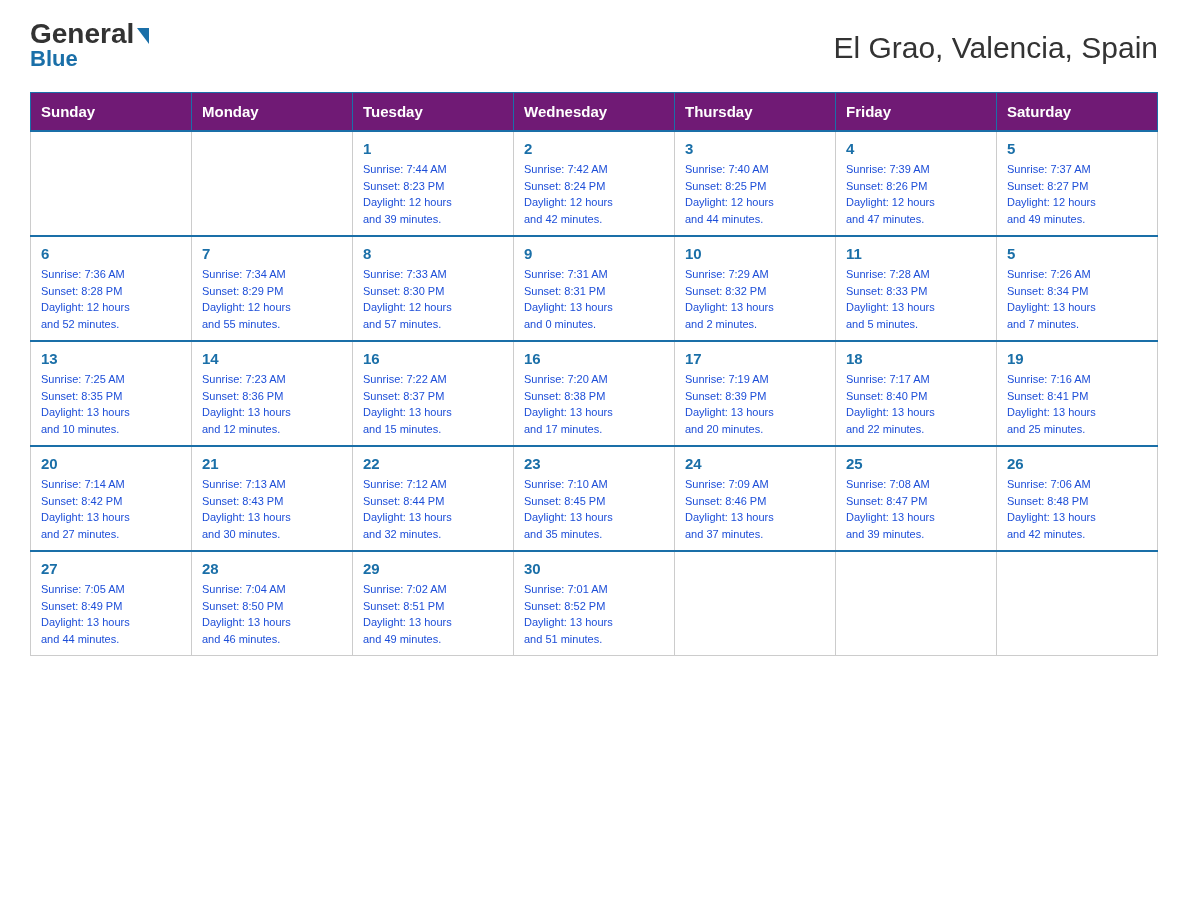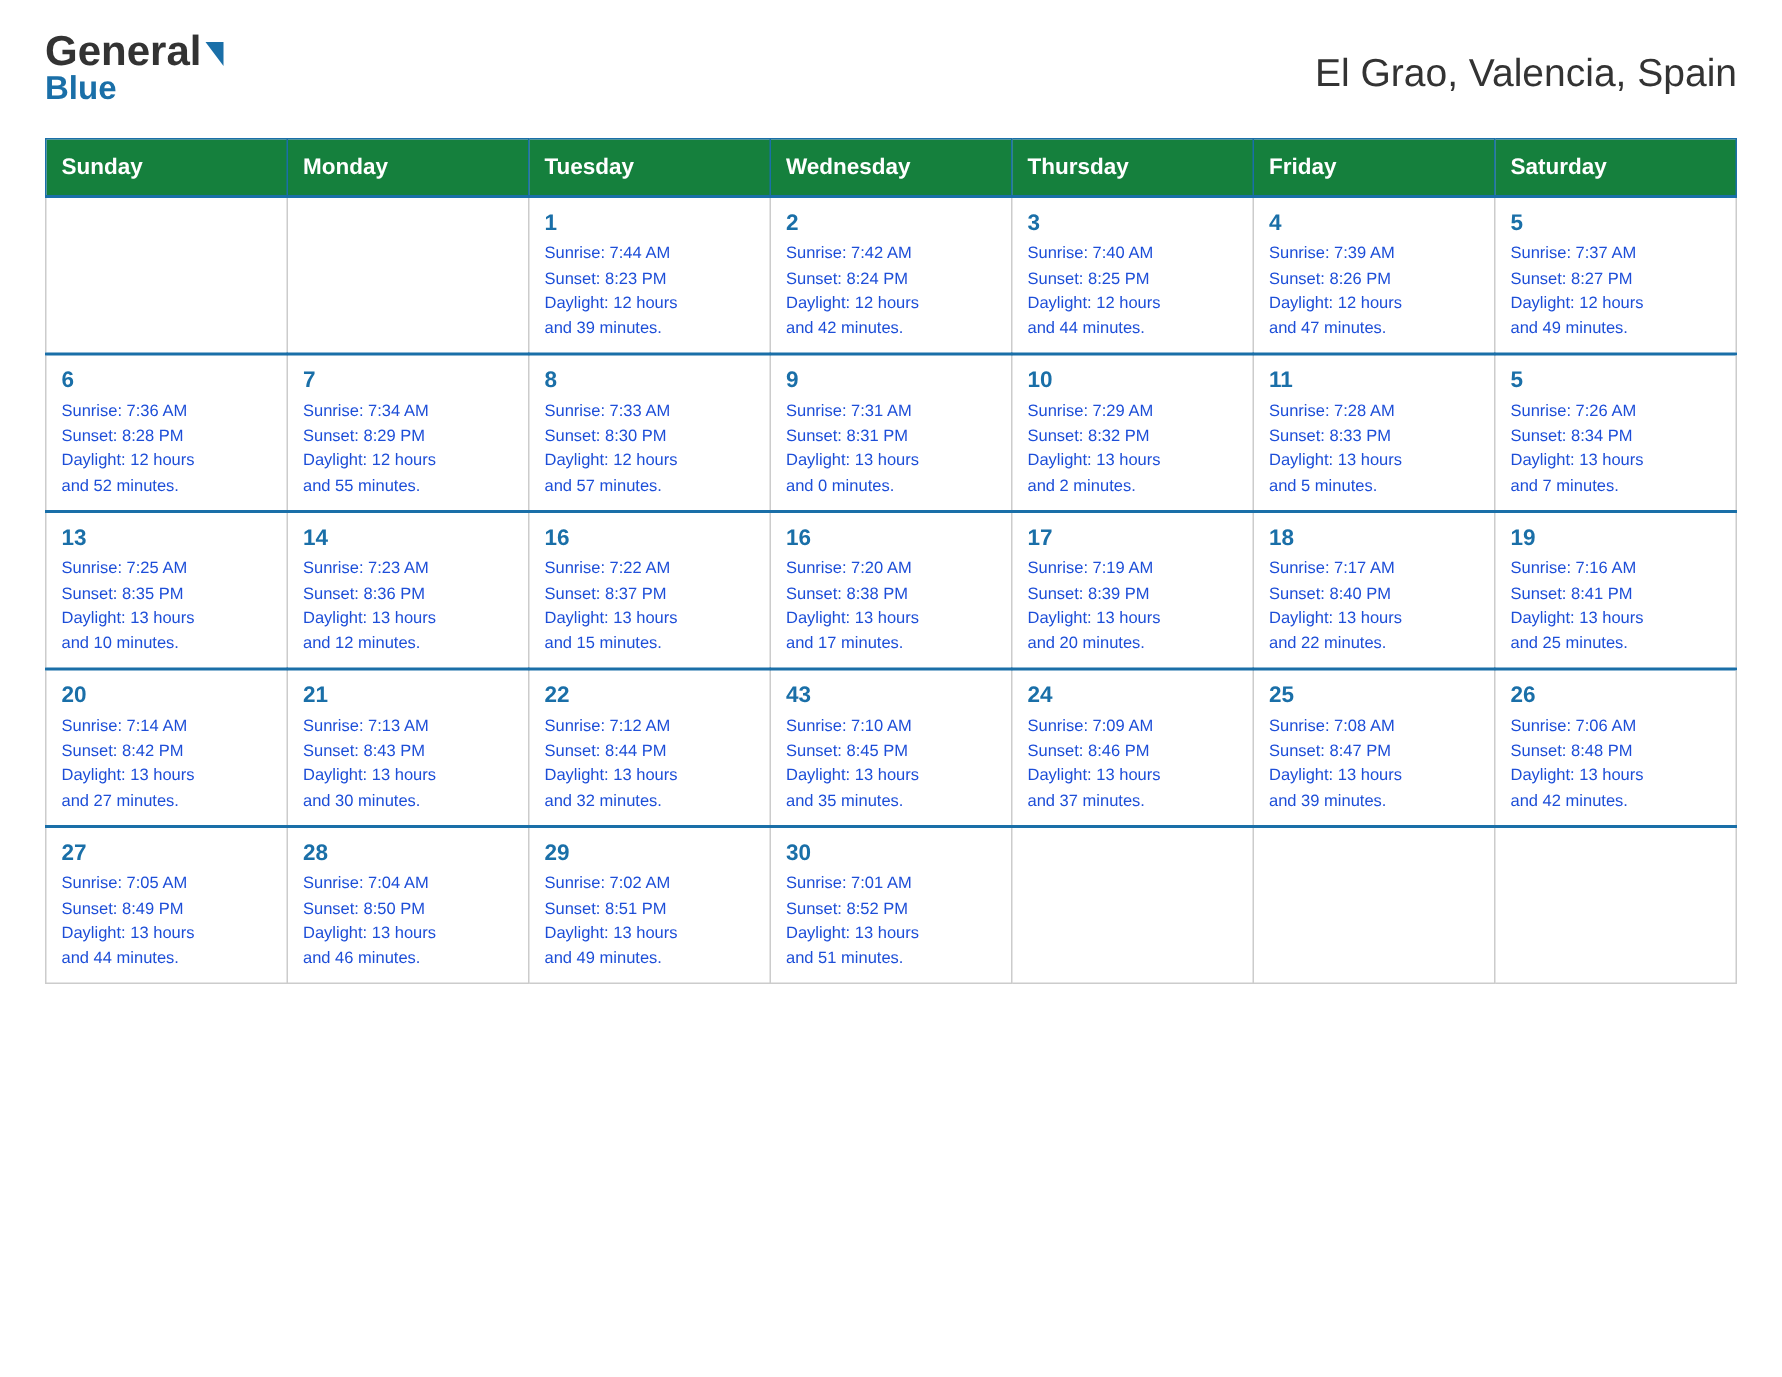--- a/index.html
+++ b/index.html
@@ -37,31 +37,31 @@
     .title-block {
       text-align: right;
     }
     .title-block h1 {
       font-size: 52px;
       font-weight: bold;
       color: #333;
       line-height: 1;
     }
     .title-block h2 {
-      font-size: 26px;
+      font-size: 30px;
       font-weight: normal;
       color: #333;
       margin-top: 4px;
     }
     .calendar {
       width: 100%;
       border-collapse: collapse;
     }
     .calendar thead tr th {
-      background-color: #15803d;
+      background-color: #701a75;
       color: #fff;
       padding: 10px 10px;
       text-align: left;
       font-size: 15px;
       font-weight: bold;
       border: 1px solid #1a6fa8;
     }
     .calendar tbody tr td {
       vertical-align: top;
       border: 1px solid #ccc;
@@ -210,21 +210,21 @@
         </td>
         <td>
           <span class="day-num">21</span>
           <div class="day-info">Sunrise: 7:13 AM<br>Sunset: 8:43 PM<br>Daylight: 13 hours<br>and 30 minutes.</div>
         </td>
         <td>
           <span class="day-num">22</span>
           <div class="day-info">Sunrise: 7:12 AM<br>Sunset: 8:44 PM<br>Daylight: 13 hours<br>and 32 minutes.</div>
         </td>
         <td>
-          <span class="day-num">43</span>
+          <span class="day-num">23</span>
           <div class="day-info">Sunrise: 7:10 AM<br>Sunset: 8:45 PM<br>Daylight: 13 hours<br>and 35 minutes.</div>
         </td>
         <td>
           <span class="day-num">24</span>
           <div class="day-info">Sunrise: 7:09 AM<br>Sunset: 8:46 PM<br>Daylight: 13 hours<br>and 37 minutes.</div>
         </td>
         <td>
           <span class="day-num">25</span>
           <div class="day-info">Sunrise: 7:08 AM<br>Sunset: 8:47 PM<br>Daylight: 13 hours<br>and 39 minutes.</div>
         </td>

